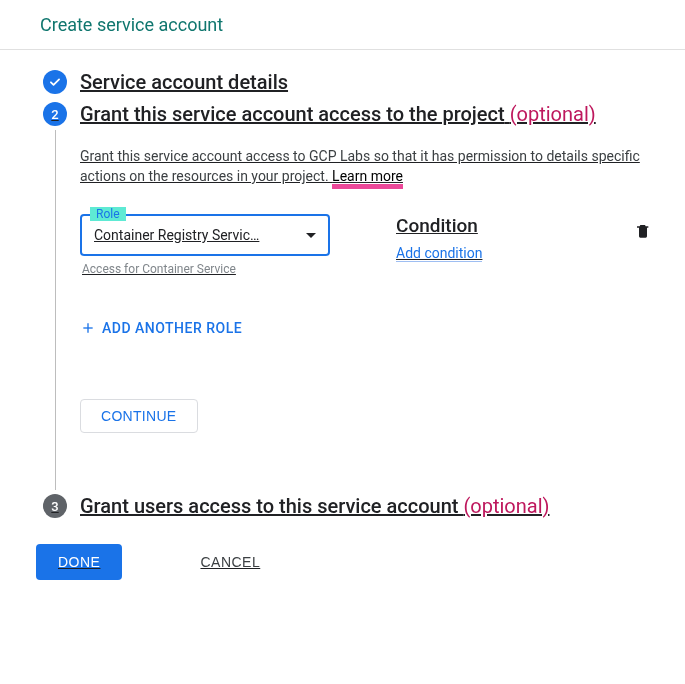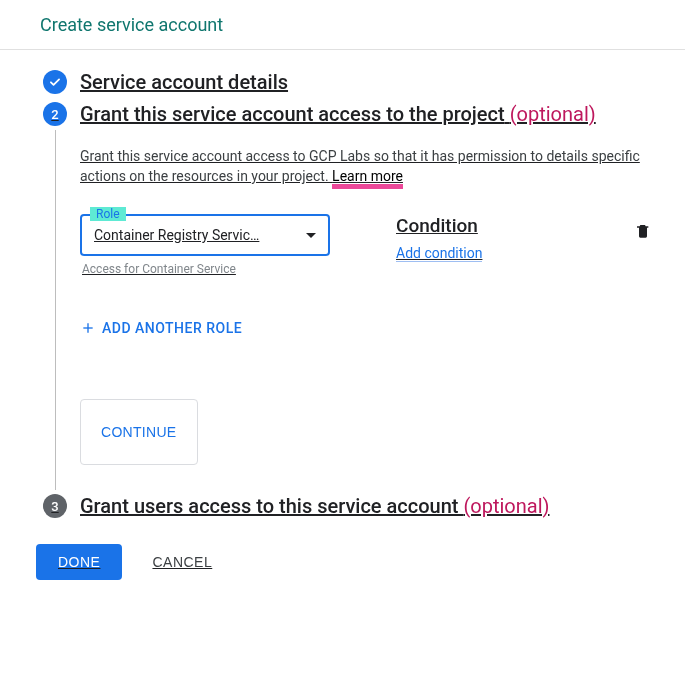--- a/index.html
+++ b/index.html
@@ -151,21 +151,21 @@
     font-size: 14px;
     font-weight: 500;
     letter-spacing: 0.5px;
     cursor: pointer;
   }
   .add-role-btn .plus { margin-right: 6px; }
   .continue-btn {
     display: inline-block;
     margin-top: 60px;
     margin-bottom: 20px;
-    padding: 24px 20px;
+    padding: 8px 20px;
     border: 1px solid #dadce0;
     border-radius: 4px;
     color: #1a73e8;
     font-size: 14px;
     font-weight: 500;
     letter-spacing: 0.3px;
     cursor: pointer;
     background: #fff;
   }
   .footer-actions {
@@ -187,20 +187,21 @@
     cursor: pointer;
   }
   .cancel-btn {
     background: none;
     border: none;
     color: #3c4043;
     font-size: 14px;
     font-weight: 500;
     letter-spacing: 0.5px;
     cursor: pointer;
+    margin-left: 48px;
   }
 </style>
 </head>
 <body>
 
 <div class="page-header">Create service account</div>
 
 <div class="content">
 
   <div class="step">

